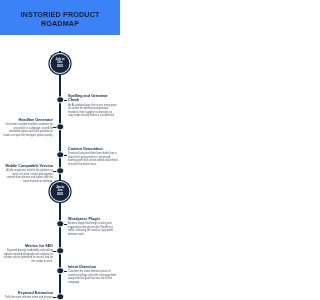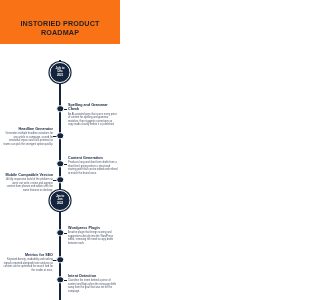--- a/index.html
+++ b/index.html
@@ -12,22 +12,22 @@
 
   body {
     font-family: "Liberation Sans", sans-serif;
     background: #ffffff;
     position: relative;
   }
 
   
   .header {
     width: 100%;
-    background: #f97316;
-    padding: 20px 6px 6px 6px;
+    background: #3b82f6;
+    padding: 11px 6px 6px 6px;
     text-align: center;
   }
   .header-title {
     font-size: 7.2px;
     font-weight: bold;
     line-height: 1.22;
     color: #231f20;
     letter-spacing: 0.15px;
     text-transform: uppercase;
   }

